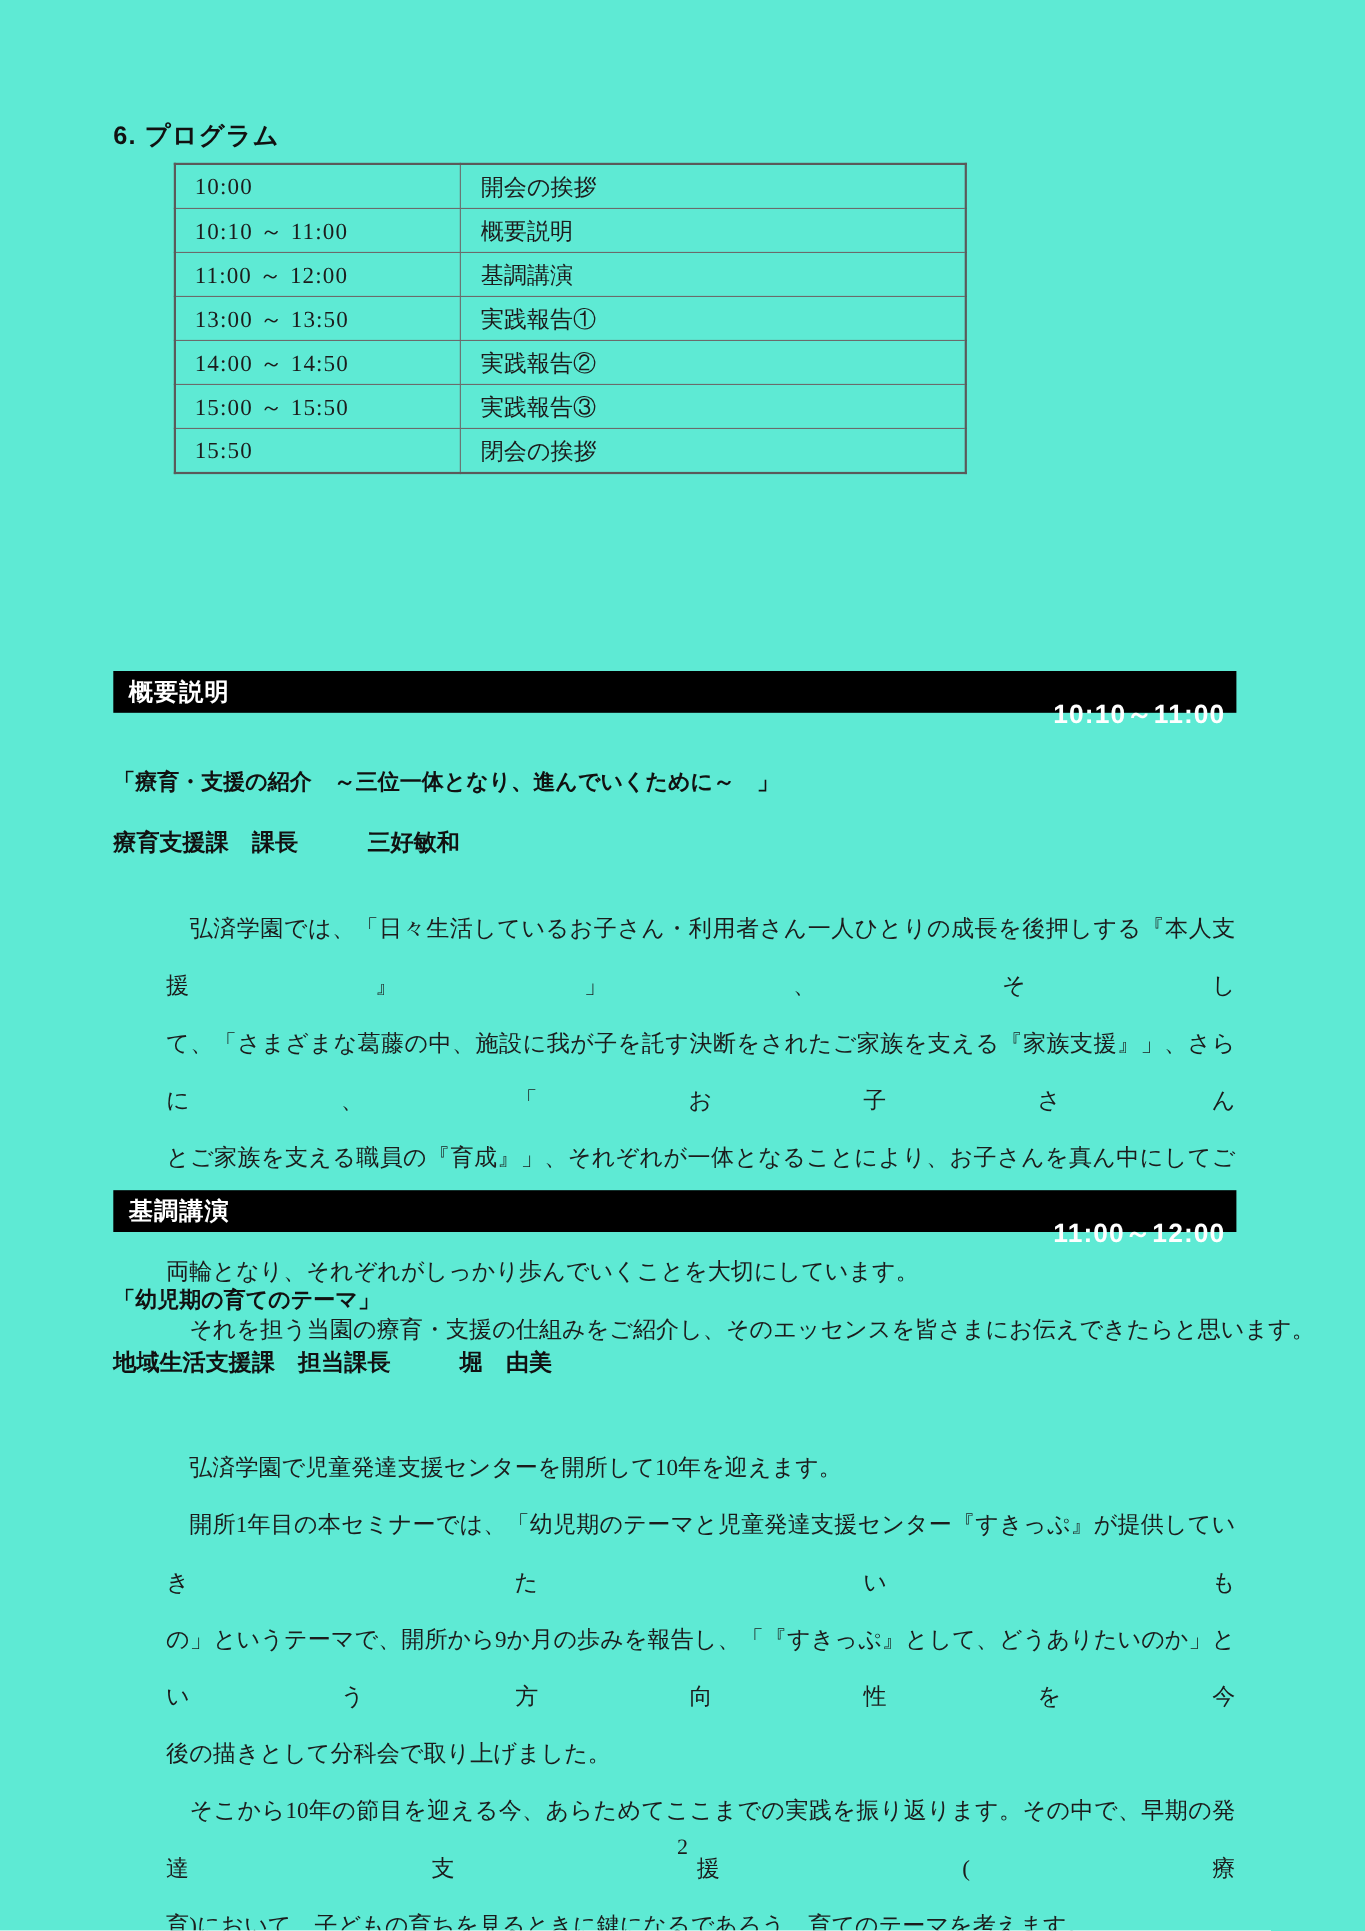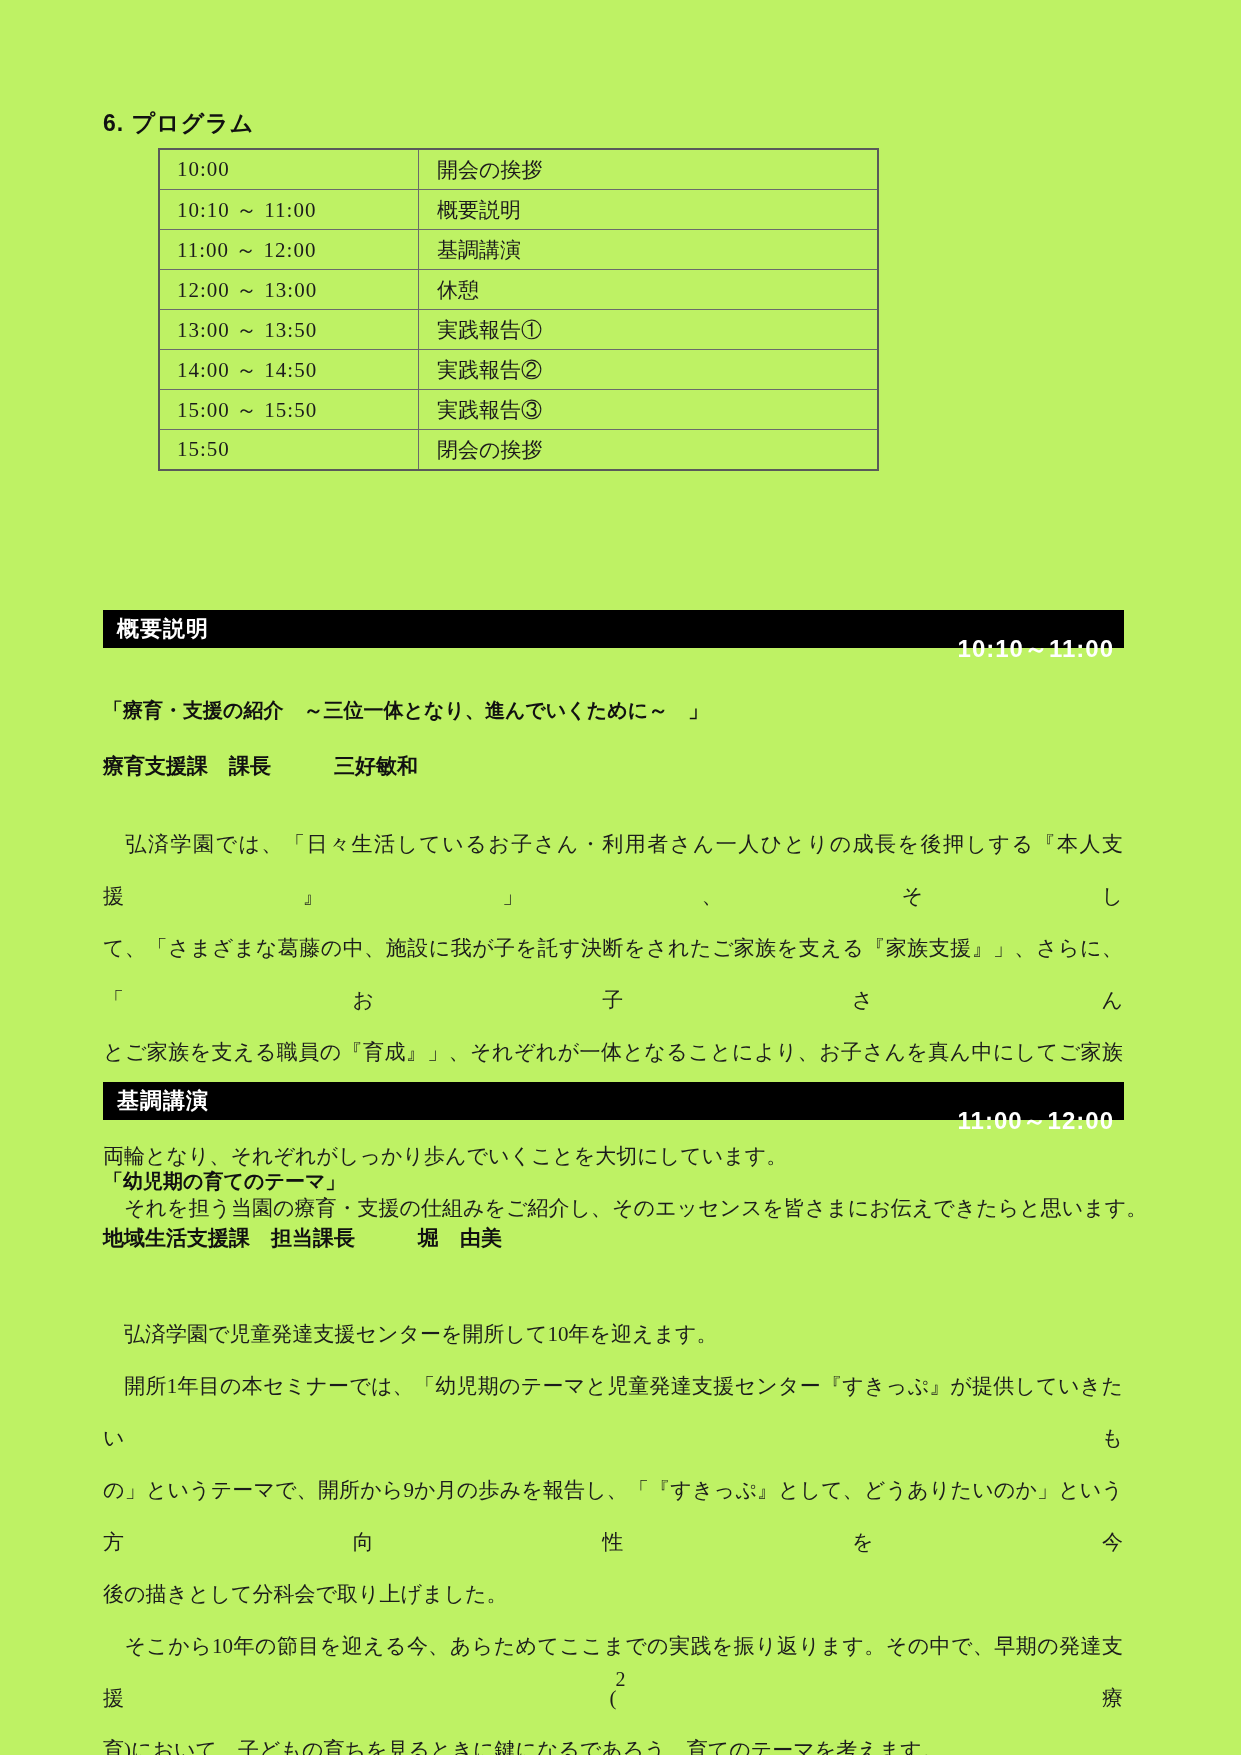--- a/index.html
+++ b/index.html
@@ -4,21 +4,21 @@
 <style>
   html, body {
     margin: 0;
     padding: 0;
     background: #ffffff;
   }
   #page {
     position: relative;
     width: 1241px;
     height: 1755px;
-    background: #bef264;
+    background: #5eead4;
     overflow: hidden;
     font-family: "Liberation Serif", "DejaVu Serif", serif;
     color: #1c1c1c;
   }
   .abs { position: absolute; }
 
   
   .doc-heading {
     left: 103px; top: 108px;
     font-family: "Liberation Sans", "DejaVu Sans", sans-serif;
@@ -81,21 +81,21 @@
     font-size: 21px;
     color: #111;
   }
   .body-block {
     left: 103px;
     width: 1020px;
     font-size: 21px;
     line-height: 52px;
     color: #1c1c1c;
   }
-  .body-line { white-space: nowrap; }
+  .body-line { white-space: nowrap; margin-left: 48px; }
   .body-line.fill {
     white-space: normal;
     text-align: justify;
     text-align-last: justify;
   }
   .page-number {
     left: 0; top: 1668px;
     width: 1241px;
     text-align: center;
     font-size: 20px;
@@ -115,24 +115,20 @@
         <td class="time-cell">10:00</td>
         <td class="label-cell">開会の挨拶</td>
       </tr>
       <tr>
         <td class="time-cell">10:10 ～ 11:00</td>
         <td class="label-cell">概要説明</td>
       </tr>
       <tr>
         <td class="time-cell">11:00 ～ 12:00</td>
         <td class="label-cell">基調講演</td>
-      </tr>
-      <tr>
-        <td class="time-cell">12:00 ～ 13:00</td>
-        <td class="label-cell">休憩</td>
       </tr>
       <tr>
         <td class="time-cell">13:00 ～ 13:50</td>
         <td class="label-cell">実践報告①</td>
       </tr>
       <tr>
         <td class="time-cell">14:00 ～ 14:50</td>
         <td class="label-cell">実践報告②</td>
       </tr>
       <tr>

